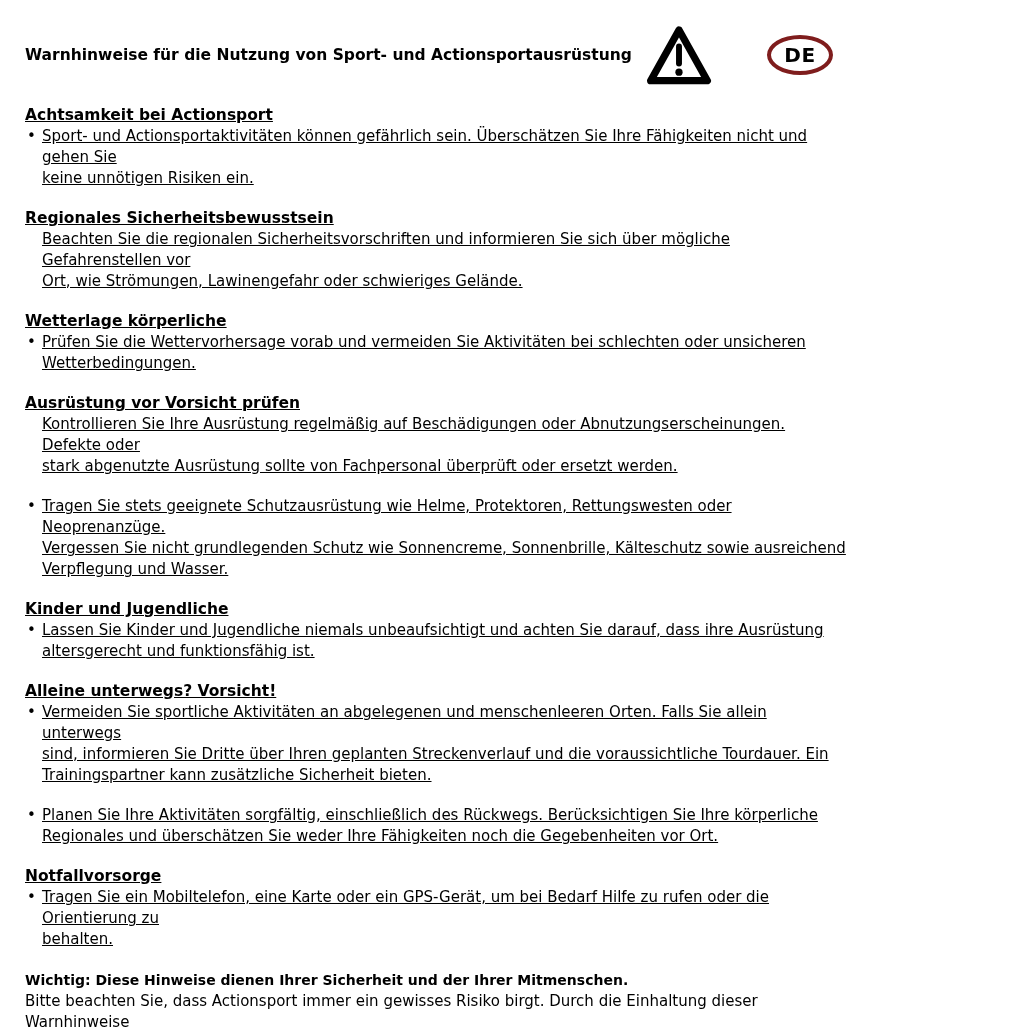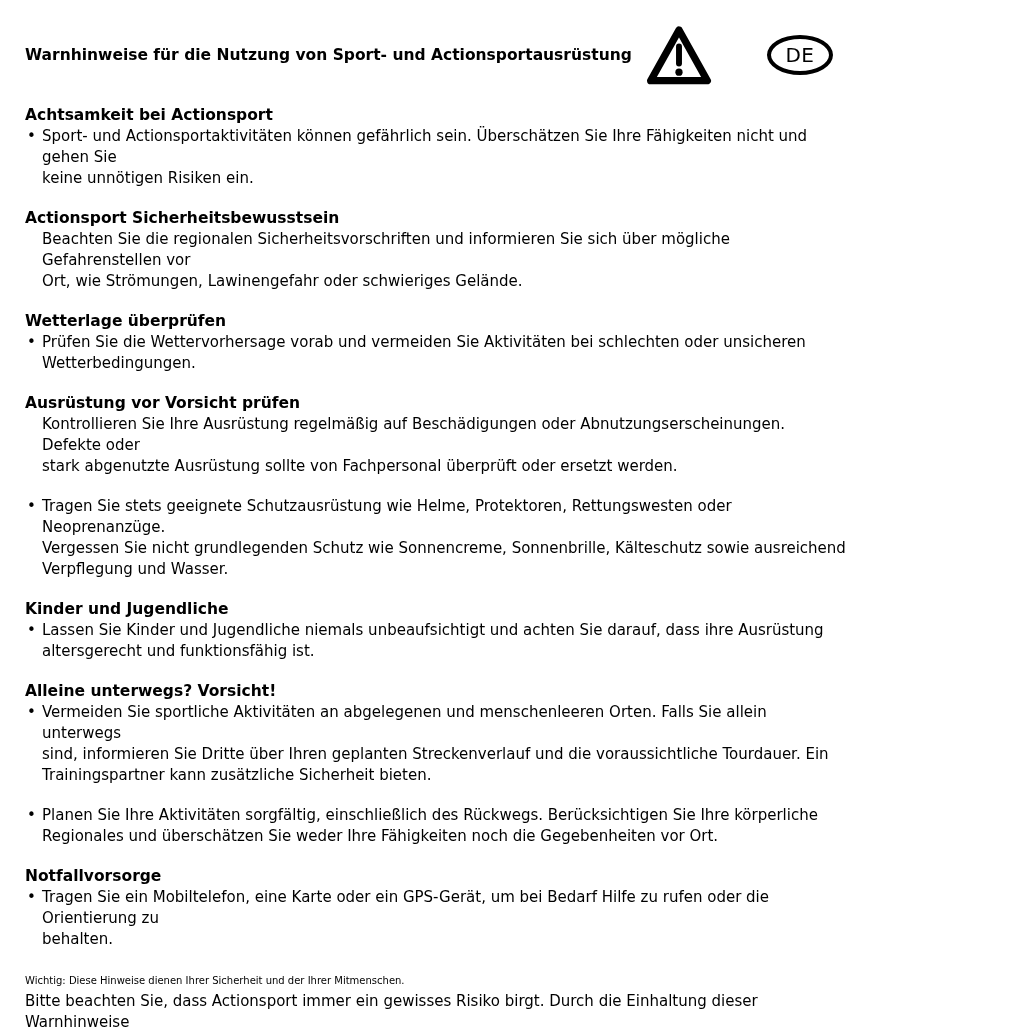--- a/index.html
+++ b/index.html
@@ -22,31 +22,31 @@
   .title {
     font-size: 15.5px;
     font-weight: bold;
     line-height: 21px;
     white-space: nowrap;
   }
   .tri-wrap { margin-left: 14px; display: flex; align-items: center; }
   .spacer { flex: 1; }
   .de-badge {
     width: 66px; height: 40px;
-    border: 4px solid #000000;
+    border: 4px solid #7f1d1d;
     border-radius: 50%;
     display: flex; align-items: center; justify-content: center;
-    font-size: 20px; font-weight: normal;
+    font-size: 20px; font-weight: bold;
     letter-spacing: 0.5px;
     margin-right: 15px;
     flex: 0 0 auto;
   }
 
   
-  .sec { margin-bottom: 19px; }
+  .sec { margin-bottom: 19px; text-decoration: underline; }
   .h {
     font-size: 15.5px;
     font-weight: bold;
     line-height: 21px;
   }
   .item {
     position: relative;
     padding-left: 17px;
     font-size: 15px;
     line-height: 21px;
@@ -54,22 +54,22 @@
   .item .marker {
     position: absolute;
     left: 2px; top: 0;
     font-size: 15px;
   }
   .txt { white-space: pre-line; }
 
   
   .footer { margin-top: 20px; }
   .footer .fh {
-    font-size: 10px;
-    font-weight: normal;
+    font-size: 14px;
+    font-weight: bold;
     line-height: 21px;
   }
   .footer .fb {
     font-size: 15px;
     line-height: 21px;
     white-space: pre-line;
   }
 </style>
 </head>
 <body>
@@ -92,29 +92,29 @@
   <section class="sec">
     <h2 class="h">Achtsamkeit bei Actionsport</h2>
     <div class="item">
       <span class="marker">•</span>
       <span class="txt">Sport- und Actionsportaktivitäten können gefährlich sein. Überschätzen Sie Ihre Fähigkeiten nicht und gehen Sie
 keine unnötigen Risiken ein.</span>
     </div>
   </section>
 
   <section class="sec">
-    <h2 class="h">Actionsport Sicherheitsbewusstsein</h2>
+    <h2 class="h">Regionales Sicherheitsbewusstsein</h2>
     <div class="item">
       <span class="txt">Beachten Sie die regionalen Sicherheitsvorschriften und informieren Sie sich über mögliche Gefahrenstellen vor
 Ort, wie Strömungen, Lawinengefahr oder schwieriges Gelände.</span>
     </div>
   </section>
 
   <section class="sec">
-    <h2 class="h">Wetterlage überprüfen</h2>
+    <h2 class="h">Wetterlage körperliche</h2>
     <div class="item">
       <span class="marker">•</span>
       <span class="txt">Prüfen Sie die Wettervorhersage vorab und vermeiden Sie Aktivitäten bei schlechten oder unsicheren
 Wetterbedingungen.</span>
     </div>
   </section>
 
   <section class="sec">
     <h2 class="h">Ausrüstung vor Vorsicht prüfen</h2>
     <div class="item">

